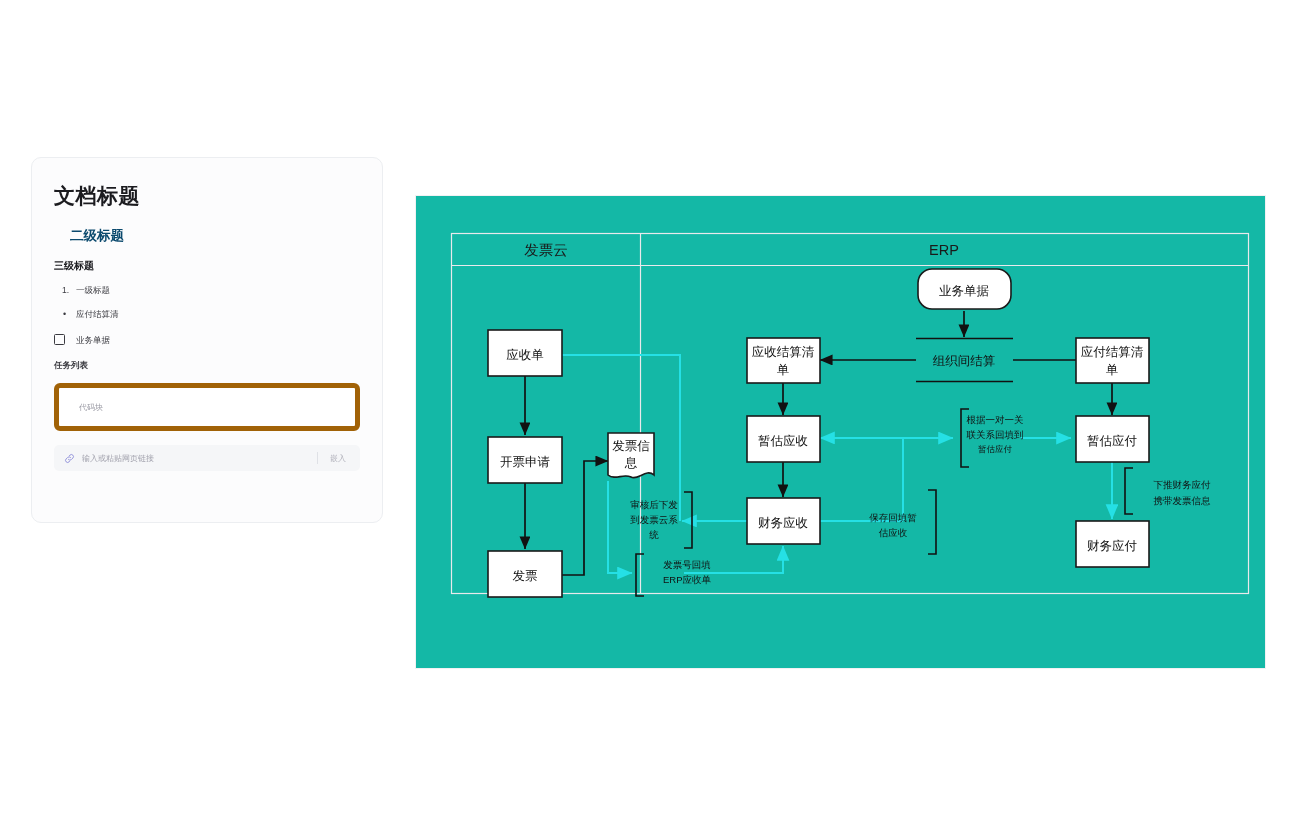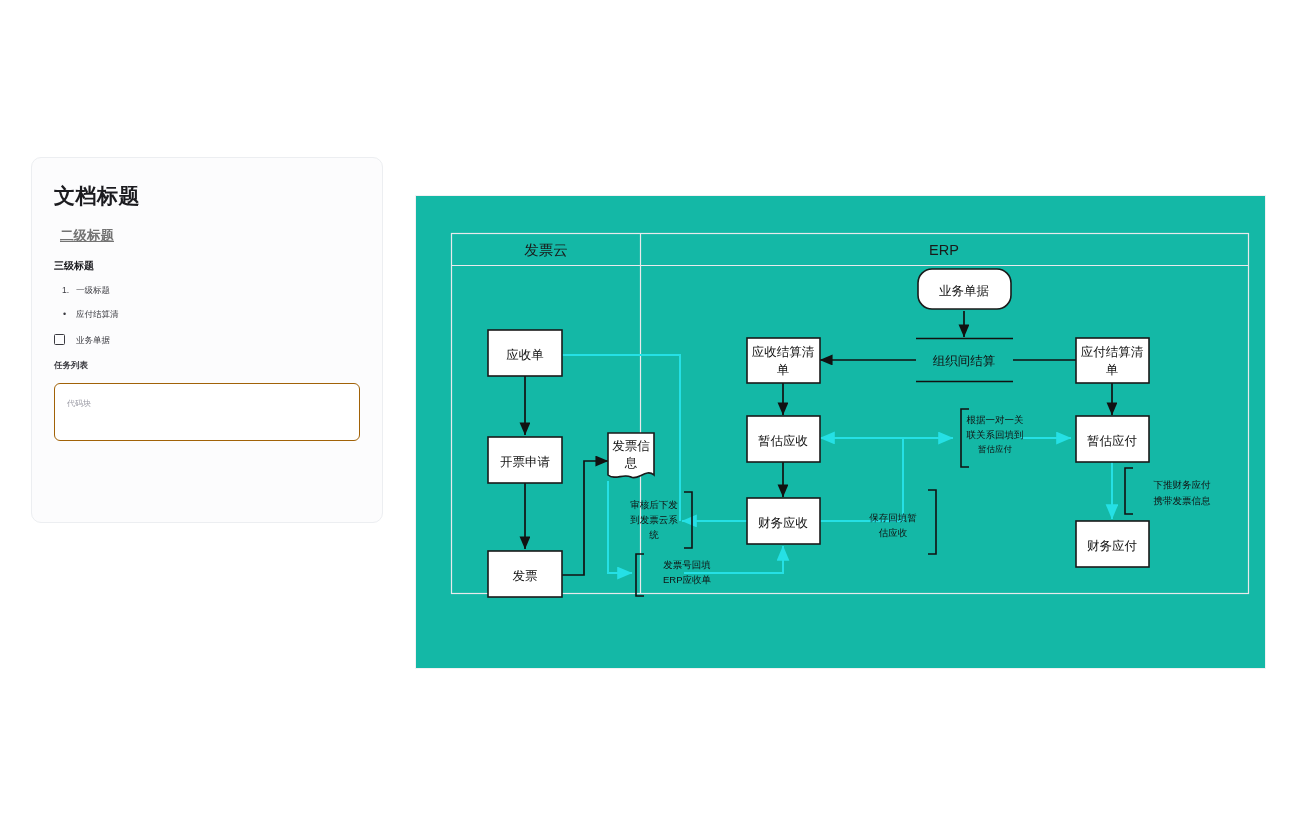--- a/index.html
+++ b/index.html
@@ -43,24 +43,23 @@
   .h1 {
     font-size: 16px;
     font-weight: bold;
     color: #1b1b1f;
     margin: 0 0 17px 0;
     line-height: 1.1;
   }
   .h2 {
     font-size: 13.5px;
     font-weight: bold;
-    color: #737373;
-    margin: 0 0 16px 6px;
+    color: #0c4a6e;
+    margin: 0 0 16px 16px;
     line-height: 1.1;
-    text-decoration: underline;
   }
   .h3 {
     font-size: 10px;
     font-weight: bold;
     color: #1b1b1f;
     margin: 0 0 14px 0;
     line-height: 1.1;
   }
   .list-row {
     display: flex;
@@ -91,26 +90,26 @@
     vertical-align: -1px;
   }
   .plain-text {
     font-size: 8.5px;
     color: #3a3a40;
     margin: 0 0 13px 0;
     font-weight: bold;
     line-height: 1.2;
   }
   .code-block {
-    height: 58px;
-    border: 1px solid #a16207;
+    height: 48px;
+    border: 5px solid #a16207;
     border-radius: 6px;
     background: #ffffff;
     box-sizing: border-box;
-    padding: 14px 12px;
+    padding: 14px 20px;
     font-size: 8px;
     color: #9a9aa4;
     margin-bottom: 14px;
   }
   .link-bar {
     height: 26px;
     background: #f5f6f8;
     border-radius: 5px;
     display: flex;
     align-items: center;
@@ -222,20 +221,31 @@
       <span class="marker">
         <span class="checkbox-glyph"></span>
       </span>
       <span>业务单据</span>
     </div>
 
     <div class="plain-text">任务列表</div>
 
     <div class="code-block">代码块</div>
 
+    <div class="link-bar">
+      <span class="link-icon">
+        <svg width="11" height="11" viewBox="0 0 16 16">
+          <path d="M6.5 9.5a3 3 0 0 0 4.24 0l2.12-2.12a3 3 0 1 0-4.24-4.25l-.9.9" fill="none" stroke="#8a8ad8" stroke-width="1.3" stroke-linecap="round"></path>
+          <path d="M9.5 6.5a3 3 0 0 0-4.24 0L3.14 8.62a3 3 0 0 0 4.24 4.25l.9-.9" fill="none" stroke="#8a8ad8" stroke-width="1.3" stroke-linecap="round"></path>
+        </svg>
+      </span>
+      <span class="link-placeholder">输入或粘贴网页链接</span>
+      <span class="link-divider"></span>
+      <span class="link-embed">嵌入</span>
+    </div>
 
   </div>
 
   <div class="diagram-panel">
     <div class="diagram-svg-wrap">
       <svg width="851" height="474" viewBox="0 0 851 474" xmlns="http://www.w3.org/2000/svg">
 
         <defs>
           <marker id="arrowDark" markerWidth="9" markerHeight="9" refX="7.4" refY="3.2" orient="auto" markerUnits="strokeWidth">
             <path d="M0,0 L7.6,3.2 L0,6.4 z" fill="#111111"></path>

